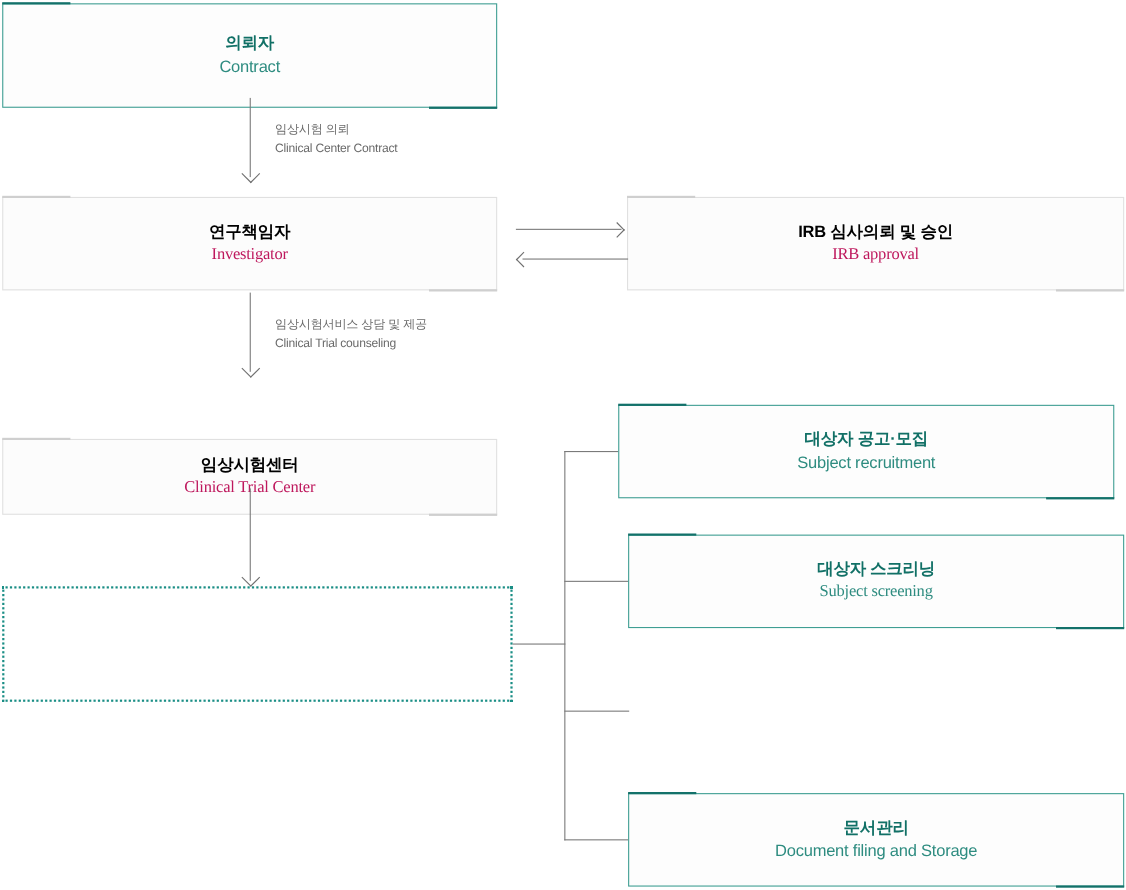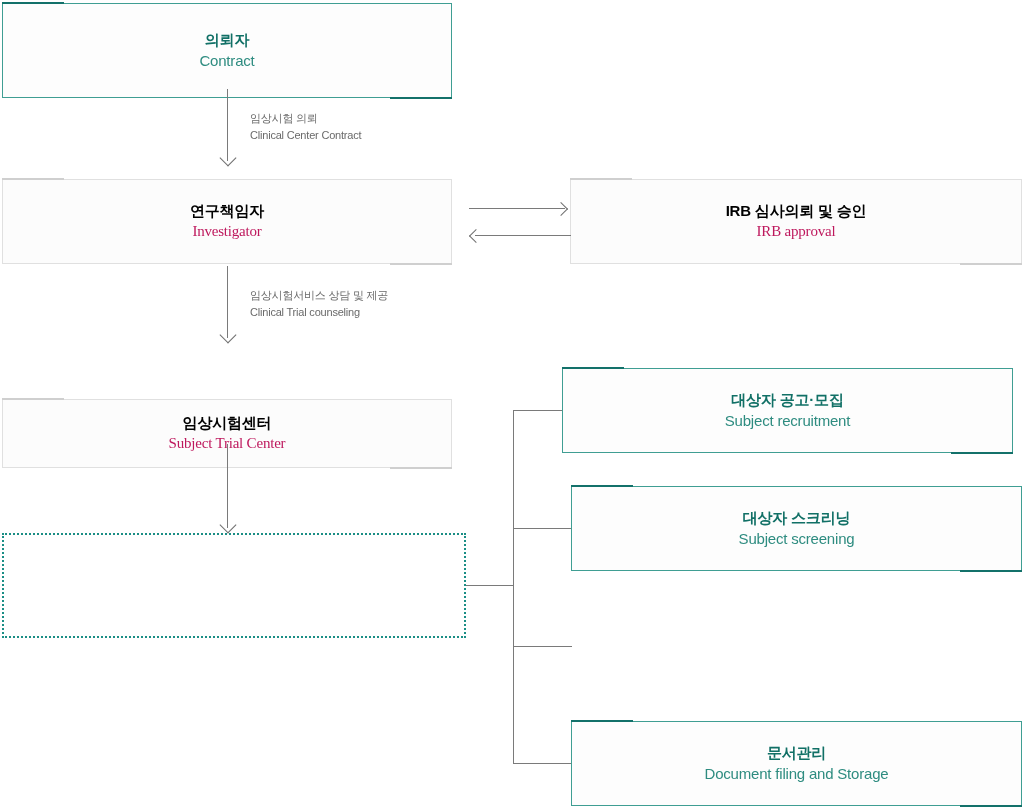--- a/index.html
+++ b/index.html
@@ -163,21 +163,21 @@
 
   <div class="vline" style="left:227px;top:266px;height:72px;"></div>
   <div class="arrow-dn-chev" style="left:222px;top:329px;"></div>
   <div class="edge-label" style="left:250px;top:287px;">
     <span class="l1">임상시험서비스 상담 및 제공</span>
     <span class="l2">Clinical Trial counseling</span>
   </div>
 
   <div class="box grey" style="left:2px;top:357px;width:450px;height:69px;margin-top:42px;">
     <span class="ko">임상시험센터</span>
-    <span class="en">Subject Trial Center</span>
+    <span class="en">Clinical Trial Center</span>
   </div>
 
   <div class="vline" style="left:227px;top:444px;height:84px;"></div>
   <div class="arrow-dn-chev" style="left:222px;top:519px;"></div>
 
   <div class="dotted-frame" style="left:2px;top:533px;width:464px;height:105px;"></div>
 
   <div class="bracket-line" style="left:466px;top:585px;width:48px;height:1px;"></div>
 
   <div class="bracket-line" style="left:513px;top:410px;width:1px;height:354px;"></div>
@@ -185,21 +185,21 @@
   <div class="bracket-line" style="left:513px;top:410px;width:59px;height:1px;"></div>
   <div class="bracket-line" style="left:513px;top:528px;width:59px;height:1px;"></div>
   <div class="bracket-line" style="left:513px;top:646px;width:59px;height:1px;"></div>
   <div class="bracket-line" style="left:513px;top:763px;width:59px;height:1px;"></div>
 
   <div class="box teal" style="left:562px;top:368px;width:451px;height:85px;">
     <span class="ko">대상자 공고·모집</span>
     <span class="en">Subject recruitment</span>
   </div>
 
-  <div class="box teal" style="left:571px;top:486px;width:451px;height:85px;">
+  <div class="box teal" style="left:571px;top:486px;width:451px;height:85px;font-family:Liberation Serif, serif;">
     <span class="ko">대상자 스크리닝</span>
     <span class="en">Subject screening</span>
   </div>
 
 
   <div class="box teal" style="left:571px;top:721px;width:451px;height:85px;">
     <span class="ko">문서관리</span>
     <span class="en">Document filing and Storage</span>
   </div>
 

